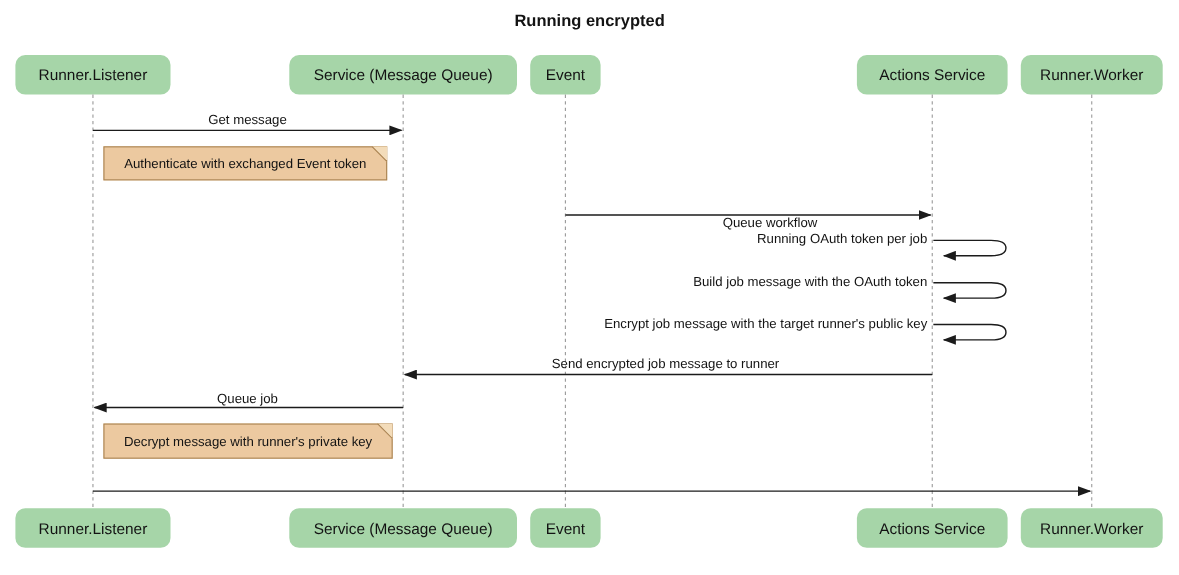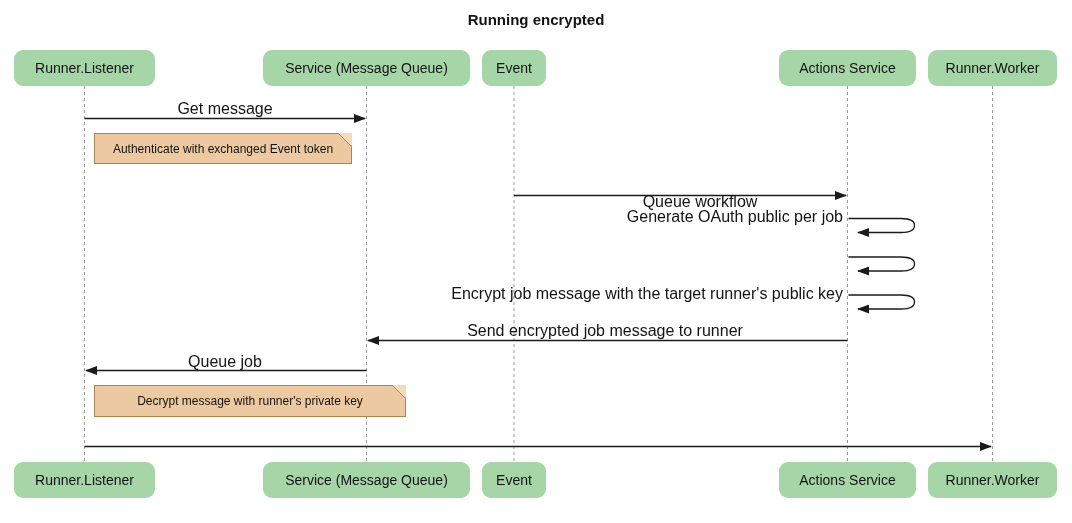--- a/index.html
+++ b/index.html
@@ -40,21 +40,21 @@
     fill: none;
   }
   .msg-line {
     stroke: var(--arrow-color, #1b1b1b);
     stroke-width: 1.3;
     fill: none;
   }
   .arrowhead { fill: var(--arrow-color, #1b1b1b); }
   .msg-label {
     position: absolute;
-    font-size: 16px;
+    font-size: 12px;
     line-height: 14px;
     white-space: nowrap;
     color: var(--text-color, #131313);
   }
   .centered { transform: translateX(-50%); }
   .note {
     position: absolute;
     background: var(--note-fill, #ecc9a0);
     border: 1px solid var(--note-border, #aa8453);
     display: flex;
@@ -126,33 +126,34 @@
     <path class="msg-line" d="M848.5,218.5 L901,218.5 Q914.5,218.5 914.5,225.5 Q914.5,232.5 901,232.5 L858,232.5" marker-end="url(#ah)"></path>
     <path class="msg-line" d="M848.5,257 L901,257 Q914.5,257 914.5,264 Q914.5,271 901,271 L858,271" marker-end="url(#ah)"></path>
     <path class="msg-line" d="M848.5,295 L901,295 Q914.5,295 914.5,302 Q914.5,309 901,309 L858,309" marker-end="url(#ah)"></path>
     <line class="msg-line" x1="847.5" y1="340.5" x2="368" y2="340.5" marker-end="url(#ah)"></line>
     <line class="msg-line" x1="366.5" y1="370.5" x2="86" y2="370.5" marker-end="url(#ah)"></line>
     <line class="msg-line" x1="84.5" y1="446.5" x2="991" y2="446.5" marker-end="url(#ah)"></line>
   </svg>
 
   <div class="msg-label centered" style="left:225px; top:102px;">Get message</div>
   <div class="msg-label centered" style="left:700px; top:179px;margin-top:16px;">Queue workflow</div>
-  <div class="msg-label" style="right:229px; top:210px;">Generate OAuth public per job</div>
+  <div class="msg-label" style="right:229px; top:210px;">Running OAuth token per job</div>
+  <div class="msg-label" style="right:229px; top:249px;">Build job message with the OAuth token</div>
   <div class="msg-label" style="right:229px; top:287px;">Encrypt job message with the target runner's public key</div>
   <div class="msg-label centered" style="left:605px; top:324px;">Send encrypted job message to runner</div>
   <div class="msg-label centered" style="left:225px; top:355px;">Queue job</div>
 
   <div class="note" style="left:94px; top:133px; width:258px; height:31px;">
     <span>Authenticate with exchanged Event token</span>
     <svg class="note-fold" width="14" height="14" viewBox="0 0 14 14">
       <path class="fold-bg" d="M0,0 L14,14 L14,0 Z"></path>
       <path class="fold-line" d="M0,0 L13,13 L14,13"></path>
     </svg>
   </div>
-  <div class="note" style="left:94px; top:385px; width:312px; height:32px;">
+  <div class="note" style="left:94px; top:385px; width:263px; height:32px;">
     <span>Decrypt message with runner's private key</span>
     <svg class="note-fold" width="14" height="14" viewBox="0 0 14 14">
       <path class="fold-bg" d="M0,0 L14,14 L14,0 Z"></path>
       <path class="fold-line" d="M0,0 L13,13 L14,13"></path>
     </svg>
   </div>
 
 </div>
 
 </body></html>

